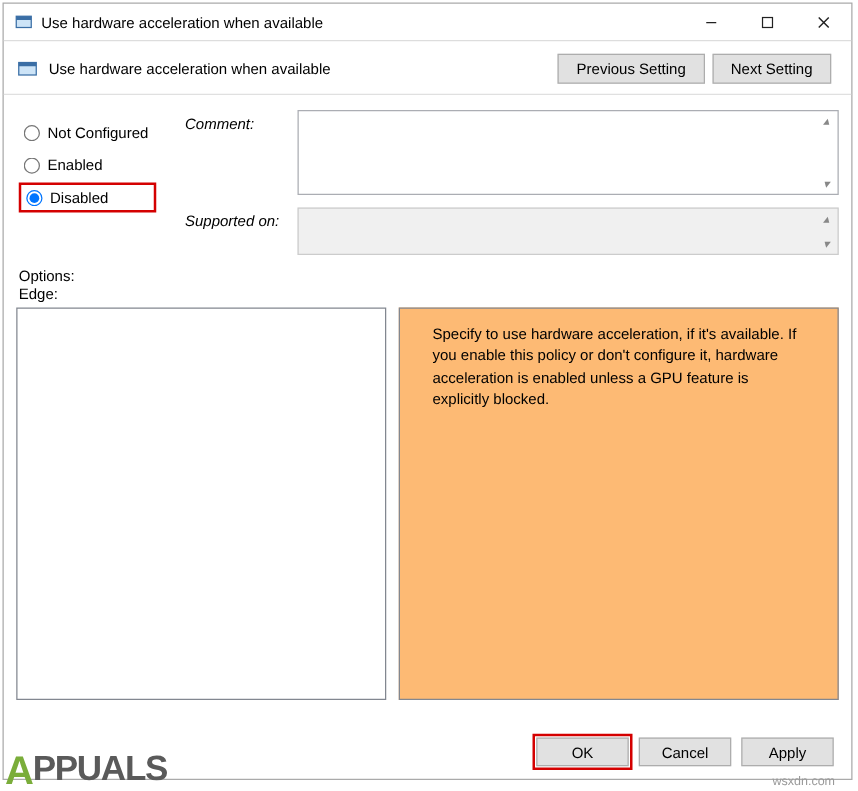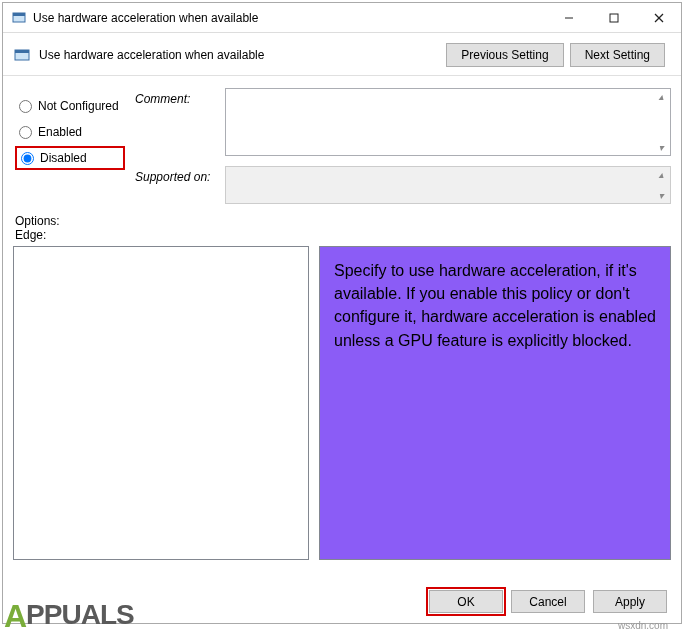--- a/index.html
+++ b/index.html
@@ -50,21 +50,21 @@
     .nav-btn {
       height: 24px;
       padding: 0 14px;
       background: #e1e1e1;
       border: 1px solid #adadad;
       font-size: 12px;
       font-family: inherit;
       cursor: default;
     }
     .divider { border-top: 1px solid #e0e0e0; margin: 0 0 6px 0;}
-    .config-area { display: flex; padding: 6px 10px 0 12px; gap: 10px; }
+    .config-area { display: flex; padding: 6px 10px 0 12px; gap: 23px; }
     .radio-col { width: 110px; padding-top: 6px; }
     .radio-item { display: flex; align-items: center; height: 24px; margin-bottom: 2px; padding: 0 4px;}
     .radio-item input { margin-right: 6px; }
     .radio-highlight { border: 2px solid #d40000; }
     .fields-col { flex: 1; display:flex; flex-direction:column; gap:10px;}
     .labeled-row { display: flex; gap: 8px; font-style: italic; }
     .labeled-row .lbl { width: 82px; padding-top: 4px; }
     .comment-box {
       flex: 1; height: 68px; border: 1px solid #abadb3; background:#fff;
       position: relative;
@@ -78,22 +78,22 @@
       display:flex; flex-direction:column; justify-content:space-between;
       color:#888; font-size:10px; align-items:center;
     }
     .labels-row { display:flex; padding: 10px 12px 4px 12px; flex-direction: column; }
     .labels-row .left { width: 300px; }
     .panes { display:flex; padding: 0 10px 0 10px; gap:10px; height: 314px;}
     .options-pane {
       width: 296px; border:1px solid #828790; background:#fff;
     }
     .help-pane {
-      flex:1; border:1px solid #828790; background:#8b5cf6;
-      padding: 12px 14px; line-height:1.45; font-size:16px;
+      flex:1; border:1px solid #828790; background:#fdba74;
+      padding: 12px 26px; line-height:1.45; font-size:12px;
     }
     .help-pane p { margin-bottom: 14px; }
     .button-bar {
       position:absolute; bottom:10px; right:14px;
       display:flex; gap:8px;
     }
     .btn {
       min-width: 74px; height:23px;
       background:#e1e1e1; border:1px solid #adadad;
       font-family:inherit; font-size:12px; cursor:default;

